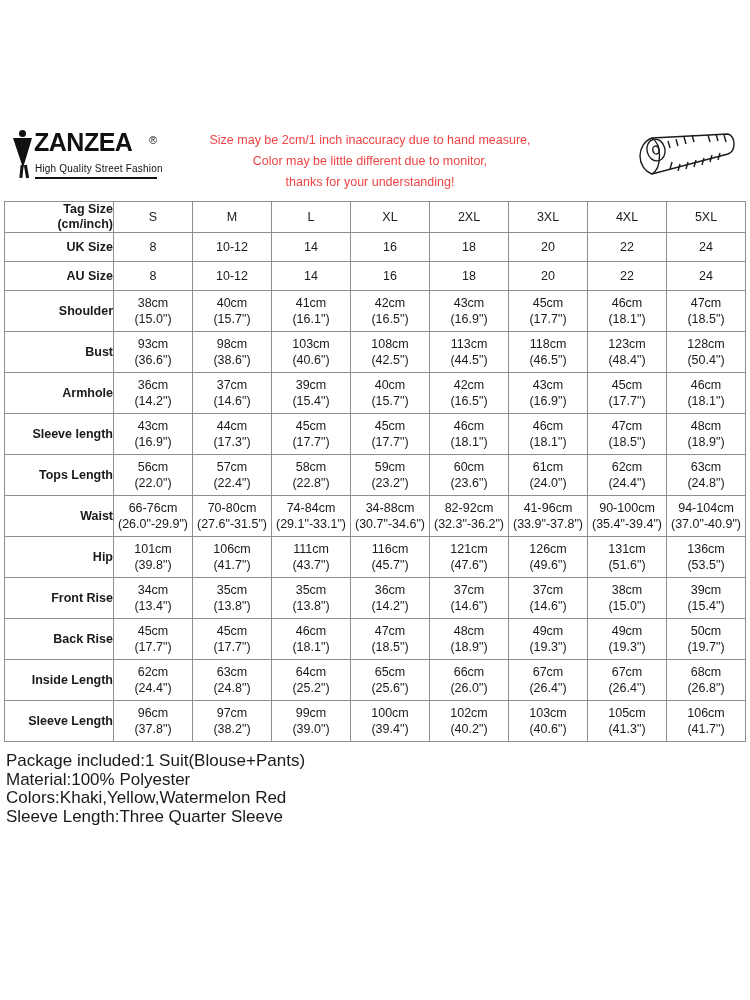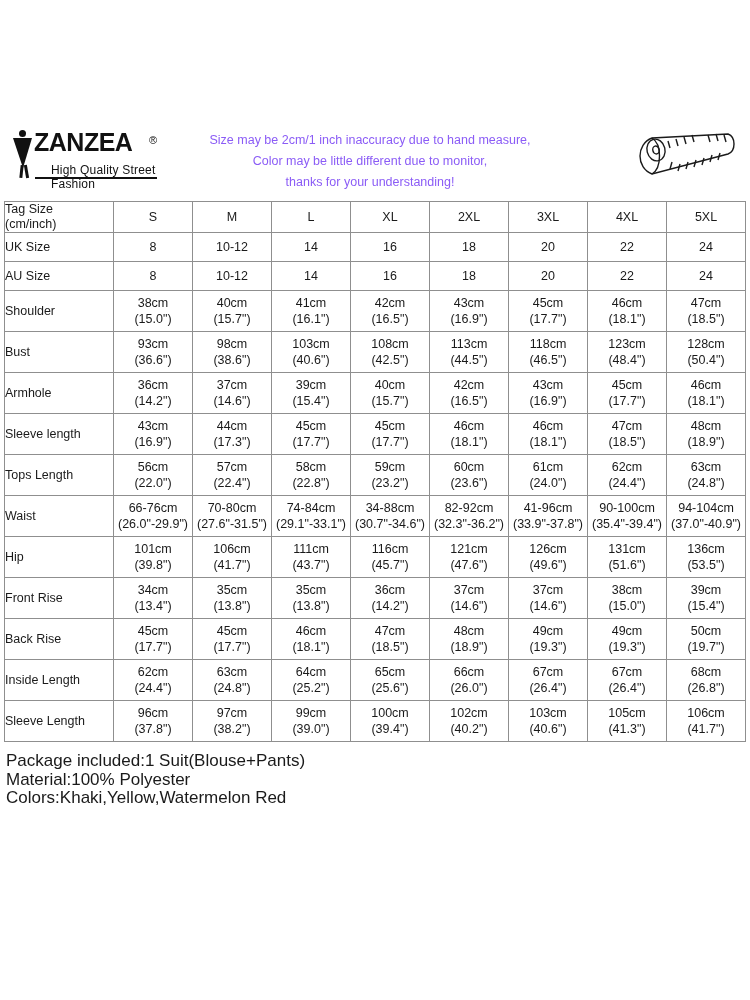--- a/index.html
+++ b/index.html
@@ -96,42 +96,41 @@
     position: absolute;
     left: 141px;
     top: 8px;
     font-size: 11px;
     color: #111;
   }
   .brand-tag {
     position: absolute;
     left: 27px;
     top: 37px;
-    font-size: 12px;
+    font-size: 10px;
     color: #111;
     letter-spacing: 0.2px;
-    margin-left: 16px;
   }
   .brand-rule {
     position: absolute;
     left: 27px;
     top: 51px;
     width: 122px;
     height: 2px;
     background: #111;
   }
   .notice {
     position: absolute;
     left: 170px;
     top: 10px;
     width: 400px;
     text-align: center;
     font-size: 12.5px;
     line-height: 21px;
-    color: #8b5cf6;
+    color: #ef4444;
   }
   .tape {
     position: absolute;
     right: 14px;
     top: 4px;
     width: 120px;
     height: 64px;
   }
 
   
@@ -144,22 +143,22 @@
     table-layout: fixed;
   }
   table.size-table td {
     border: 1px solid #8f8f8f;
     font-size: 12.5px;
     color: #1a1a1a;
     padding: 0;
     vertical-align: middle;
   }
   td.rowhead {
-    text-align: left;
-    font-weight: normal;
+    text-align: right;
+    font-weight: bold;
     font-size: 13px;
     width: 108px;
     padding: 3px 2px;
     line-height: 15px;
   }
   td.cell {
     text-align: center;
     padding: 3px 2px;
     line-height: 16px;
   }
@@ -735,15 +734,16 @@
             <span class="sub">(41.7")</span>
           </td>
         </tr>
       </tbody>
   </table>
 
   <div class="notes">
       <div>Package included:1 Suit(Blouse+Pants)</div>
       <div>Material:100% Polyester</div>
       <div>Colors:Khaki,Yellow,Watermelon Red</div>
+      <div>Sleeve Length:Three Quarter Sleeve</div>
     </div>
 
 </div>
 
 </body></html>

